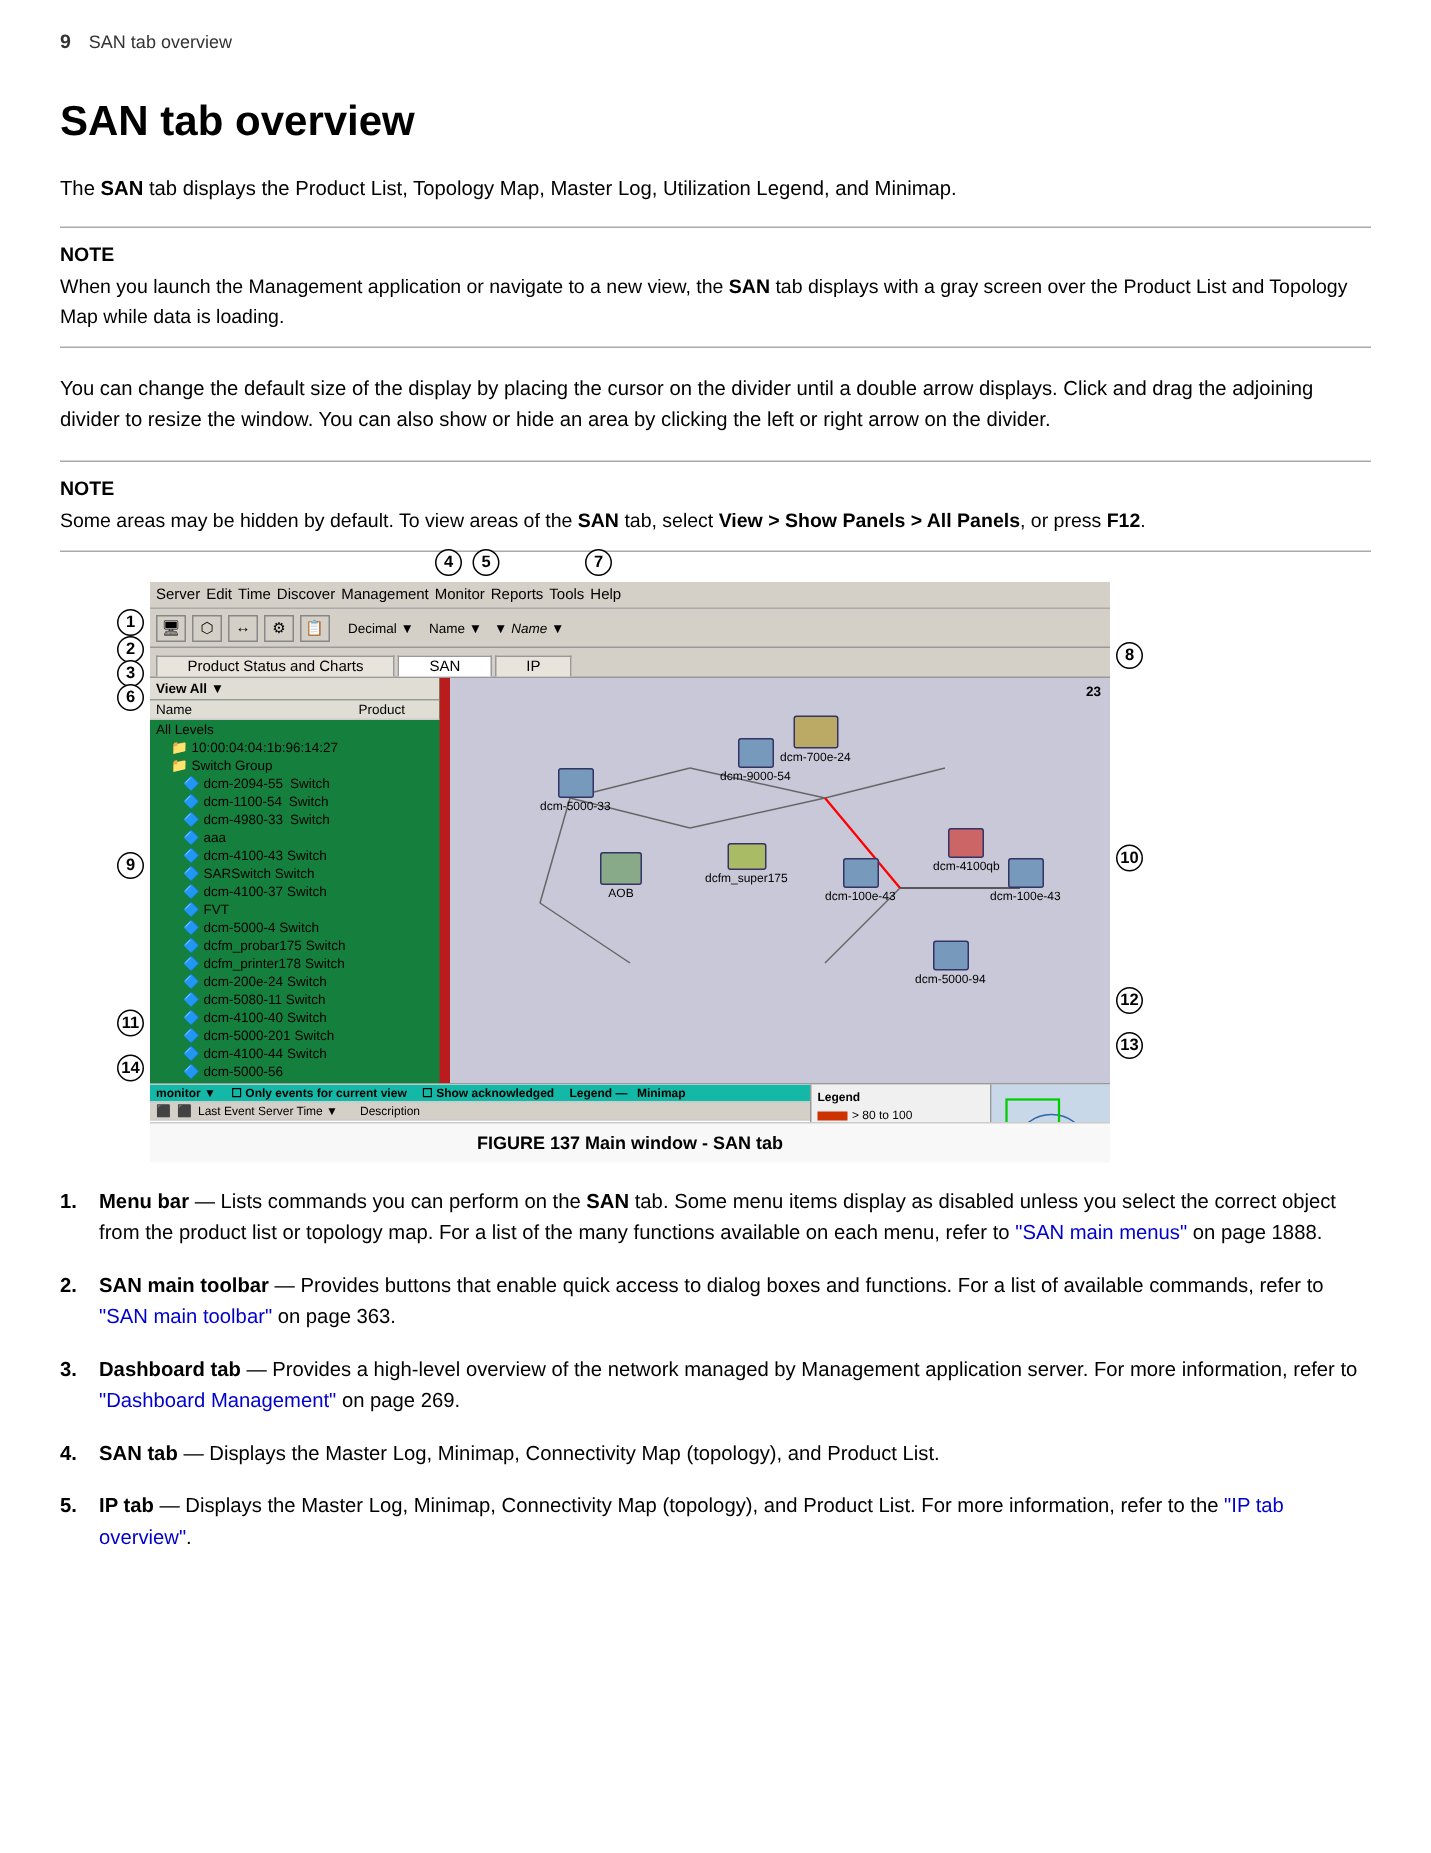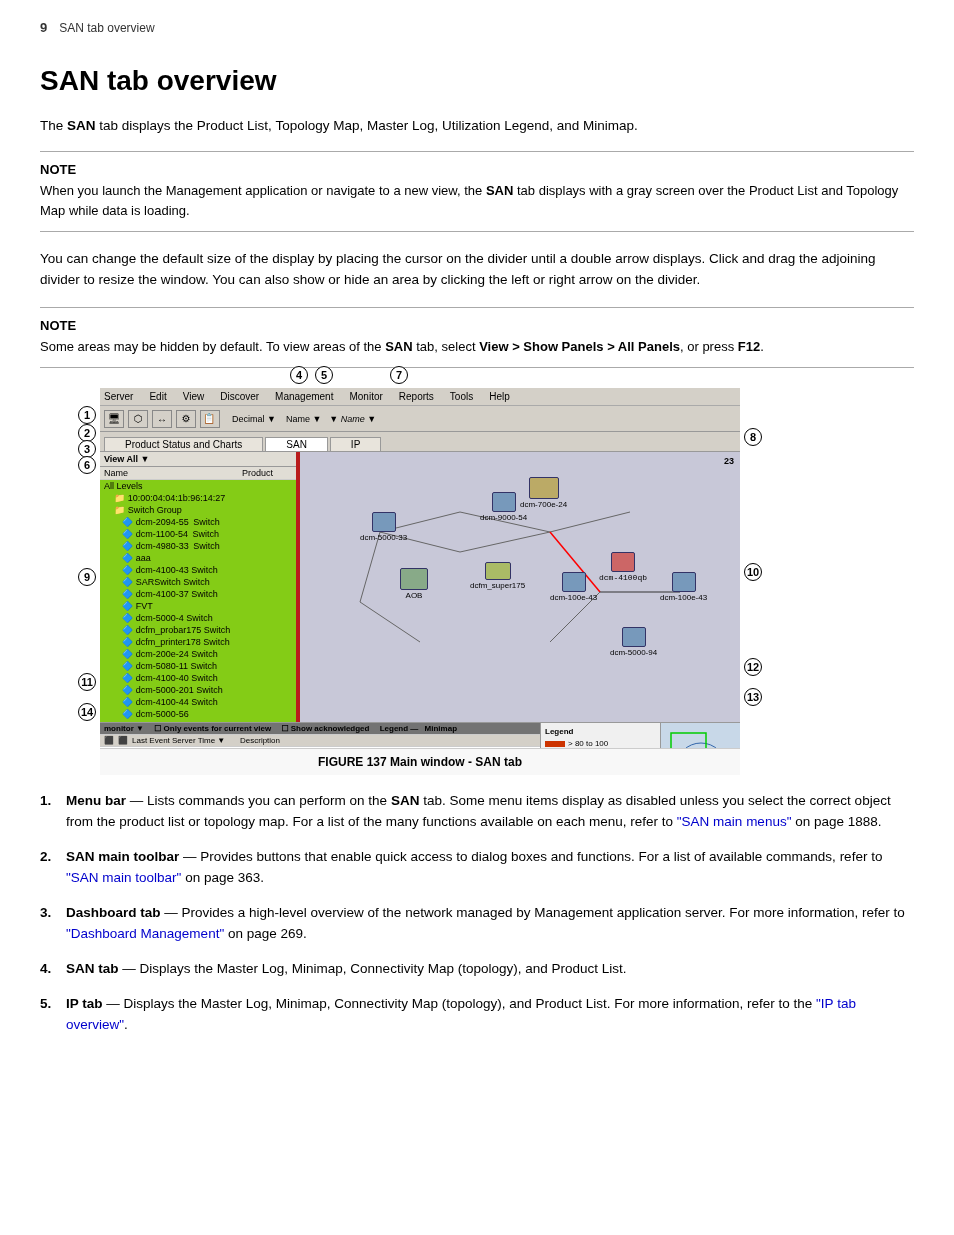--- a/index.html
+++ b/index.html
@@ -64,21 +64,21 @@
       overflow: hidden;
     }
     
     .win-menubar {
       background: #d4d0c8;
       height: 18px;
       font-size: 10px;
       display: flex;
       align-items: center;
       padding: 0 4px;
-      gap: 16px;
+      gap: 4px;
       border-bottom: 1px solid #aaa;
     }
     .win-toolbar {
       background: #d4d0c8;
       height: 26px;
       border-bottom: 1px solid #999;
       display: flex;
       align-items: center;
       padding: 0 4px;
       gap: 4px;
@@ -102,22 +102,22 @@
     }
     .win-tab.active {
       background: #fff;
     }
     .win-content {
       display: flex;
       height: 270px;
     }
     .win-left {
       width: 200px;
-      background: #84cc16;
-      border-right: 4px solid #b91c1c;
+      background: #15803d;
+      border-right: 7px solid #b91c1c;
       font-size: 9px;
       overflow: hidden;
     }
     .win-left-header {
       background: #e0ddd5;
       padding: 2px 4px;
       font-size: 9px;
       font-weight: bold;
       border-bottom: 1px solid #999;
       display: flex;
@@ -155,21 +155,21 @@
       border-top: 1px solid #999;
       display: flex;
     }
     .log-panel {
       flex: 1;
       background: #fff;
       font-size: 8px;
       overflow: hidden;
     }
     .log-header {
-      background: #737373;
+      background: #14b8a6;
       padding: 1px 4px;
       border-bottom: 1px solid #ccc;
       font-size: 8px;
       font-weight: bold;
     }
     .log-row {
       display: flex;
       padding: 1px 4px;
       border-bottom: 1px solid #eee;
       font-size: 8px;
@@ -273,21 +273,21 @@
 
   <div style="position:absolute; left:190px; top:-22px; font-size:11px; font-weight:bold; width:18px; height:18px; border:1.5px solid #000; border-radius:50%; background:#fff; display:flex; align-items:center; justify-content:center;">4</div>
   <div style="position:absolute; left:215px; top:-22px; font-size:11px; font-weight:bold; width:18px; height:18px; border:1.5px solid #000; border-radius:50%; background:#fff; display:flex; align-items:center; justify-content:center;">5</div>
   <div style="position:absolute; left:290px; top:-22px; font-size:11px; font-weight:bold; width:18px; height:18px; border:1.5px solid #000; border-radius:50%; background:#fff; display:flex; align-items:center; justify-content:center;">7</div>
 
   <div class="figure-inner">
 
     <div class="win-menubar">
       <span>Server</span>
       <span>Edit</span>
-      <span>View</span>
+      <span>Time</span>
       <span>Discover</span>
       <span>Management</span>
       <span>Monitor</span>
       <span>Reports</span>
       <span>Tools</span>
       <span>Help</span>
     </div>
 
     <div class="win-toolbar">
       <span class="toolbar-btn">🖥</span>
@@ -373,21 +373,21 @@
           <span>AOB</span>
         </div>
         <div class="topo-node" style="left:170px; top:110px;">
           <div class="node-icon" style="background:#aabb66; width:26px; height:18px;"></div>
           <span>dcfm_super175</span>
         </div>
         <div class="topo-node" style="left:250px; top:120px;">
           <div class="node-icon" style="background:#7799bb;"></div>
           <span>dcm-100e-43</span>
         </div>
-        <div class="topo-node" style="left:299px; top:100px;font-family:Liberation Mono, monospace;">
+        <div class="topo-node" style="left:322px; top:100px;">
           <div class="node-icon" style="background:#cc6666;"></div>
           <span>dcm-4100qb</span>
         </div>
         <div class="topo-node" style="left:360px; top:120px;">
           <div class="node-icon" style="background:#7799bb;"></div>
           <span>dcm-100e-43</span>
         </div>
         <div class="topo-node" style="left:310px; top:175px;">
           <div class="node-icon" style="background:#7799bb;"></div>
           <span>dcm-5000-94</span>

